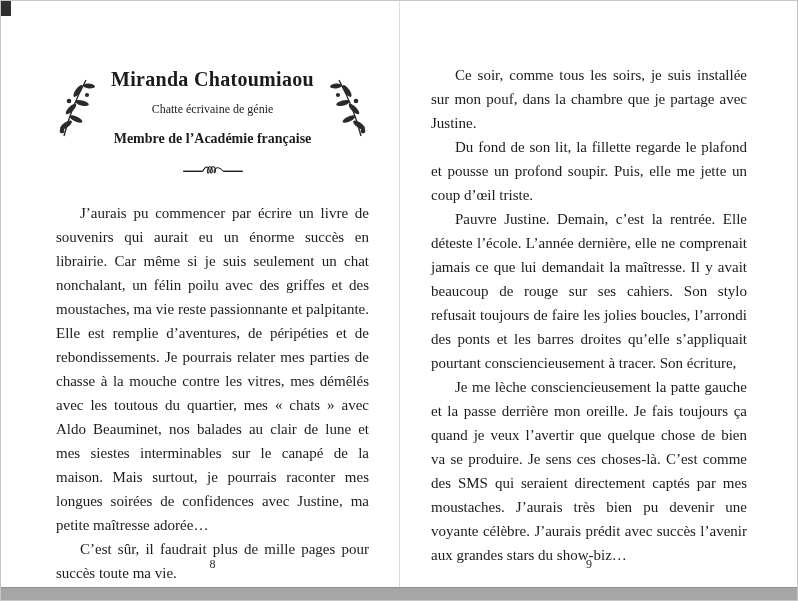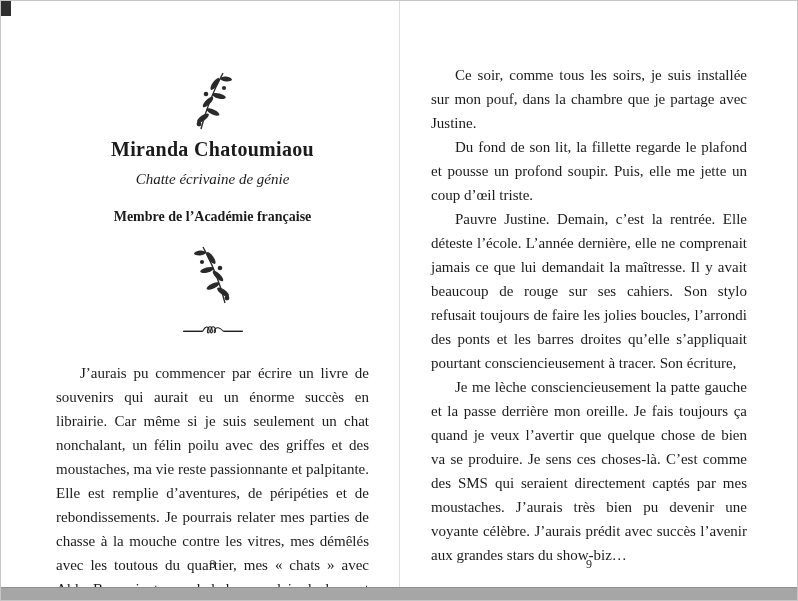--- a/index.html
+++ b/index.html
@@ -37,40 +37,38 @@
   }
   .page.left  { left: 0;    width: 398px; padding: 0 30px 0 55px; }
   .page.right { left: 398px; width: 400px; padding: 62px 52px 0 32px; }
 
   .chapter-header {
     margin-top: 66px;
     display: flex;
     align-items: center;
     justify-content: center;
     gap: 4px;
-    flex-direction: column;
   }
   .branch { width: 40px; height: 66px; flex: 0 0 auto; }
   .branch.mirror { transform: scaleX(-1); }
   .header-center { width: 226px; text-align: center; }
   .book-title {
     margin: 0 0 9px 0;
     font-size: 20px;
     font-weight: 700;
     line-height: 24px;
     letter-spacing: 0.3px;
   }
   .book-subtitle {
-    margin: 0 0 20px 0;
-    font-size: 15px;
-    font-style: italic;
+    margin: 0 0 12px 0;
+    font-size: 12px;
     line-height: 18px;
   }
   .author-affiliation {
-    margin: 12px;
+    margin: 0;
     font-size: 14px;
     font-weight: 700;
     line-height: 17px;
   }
   .flourish {
     text-align: center;
     margin: 16px 0 20px 0;
     height: 18px;
   }
   .bodytext {

